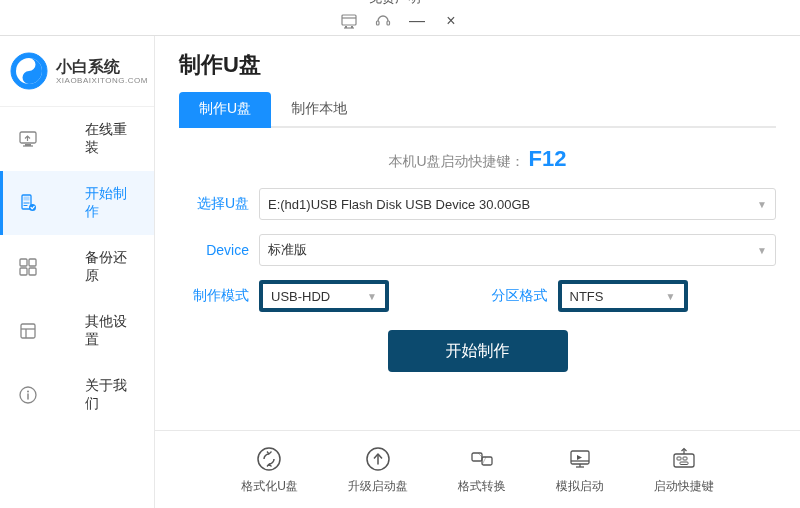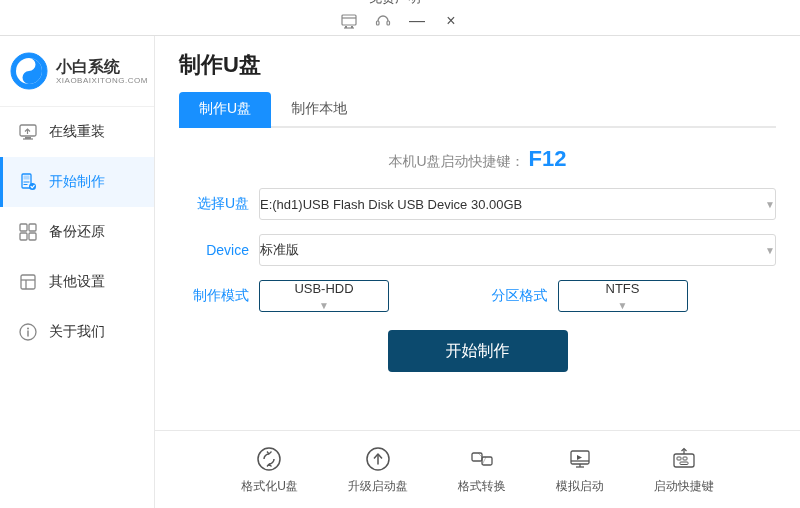--- a/index.html
+++ b/index.html
@@ -107,20 +107,21 @@
       flex-direction: column;
       flex: 1;
     }
     .nav-item {
       display: flex;
       align-items: center;
       padding: 14px 14px;
       cursor: pointer;
       position: relative;
       border-left: 3px solid transparent;
+      gap: 36px;
     }
     .nav-item.active {
       background: #f0f7ff;
       border-left: 3px solid #1890ff;
     }
     .nav-icon {
       width: 22px;
       height: 22px;
       margin-right: 10px;
       display: flex;
@@ -208,21 +209,21 @@
       flex-shrink: 0;
       text-align: right;
       margin-right: 10px;
     }
     .form-select {
       flex: 1;
       height: 32px;
       border: 1px solid #d9d9d9;
       border-radius: 3px;
       background: #ffffff;
-      padding: 0 0;
+      padding: 0 8px;
       font-size: 13px;
       color: #333;
       display: flex;
       align-items: center;
       justify-content: space-between;
       cursor: pointer;
       position: relative;
     }
     .select-arrow {
       font-size: 10px;
@@ -239,32 +240,31 @@
       align-items: center;
       flex: 1;
     }
     .split-right {
       display: flex;
       align-items: center;
       flex: 1;
     }
     .form-select-sm {
       height: 32px;
-      border: 1px solid #0c4a6e;
+      border: 4px solid #0c4a6e;
       border-radius: 3px;
       background: #ffffff;
       padding: 0 8px;
       font-size: 13px;
       color: #333;
       display: flex;
       align-items: center;
       justify-content: space-between;
       cursor: pointer;
       width: 130px;
-      flex-direction: column;
     }
 
     
     .start-btn {
       display: block;
       margin: 18px auto 0 auto;
       width: 180px;
       height: 42px;
       background: #0c4a6e;
       color: #ffffff;

